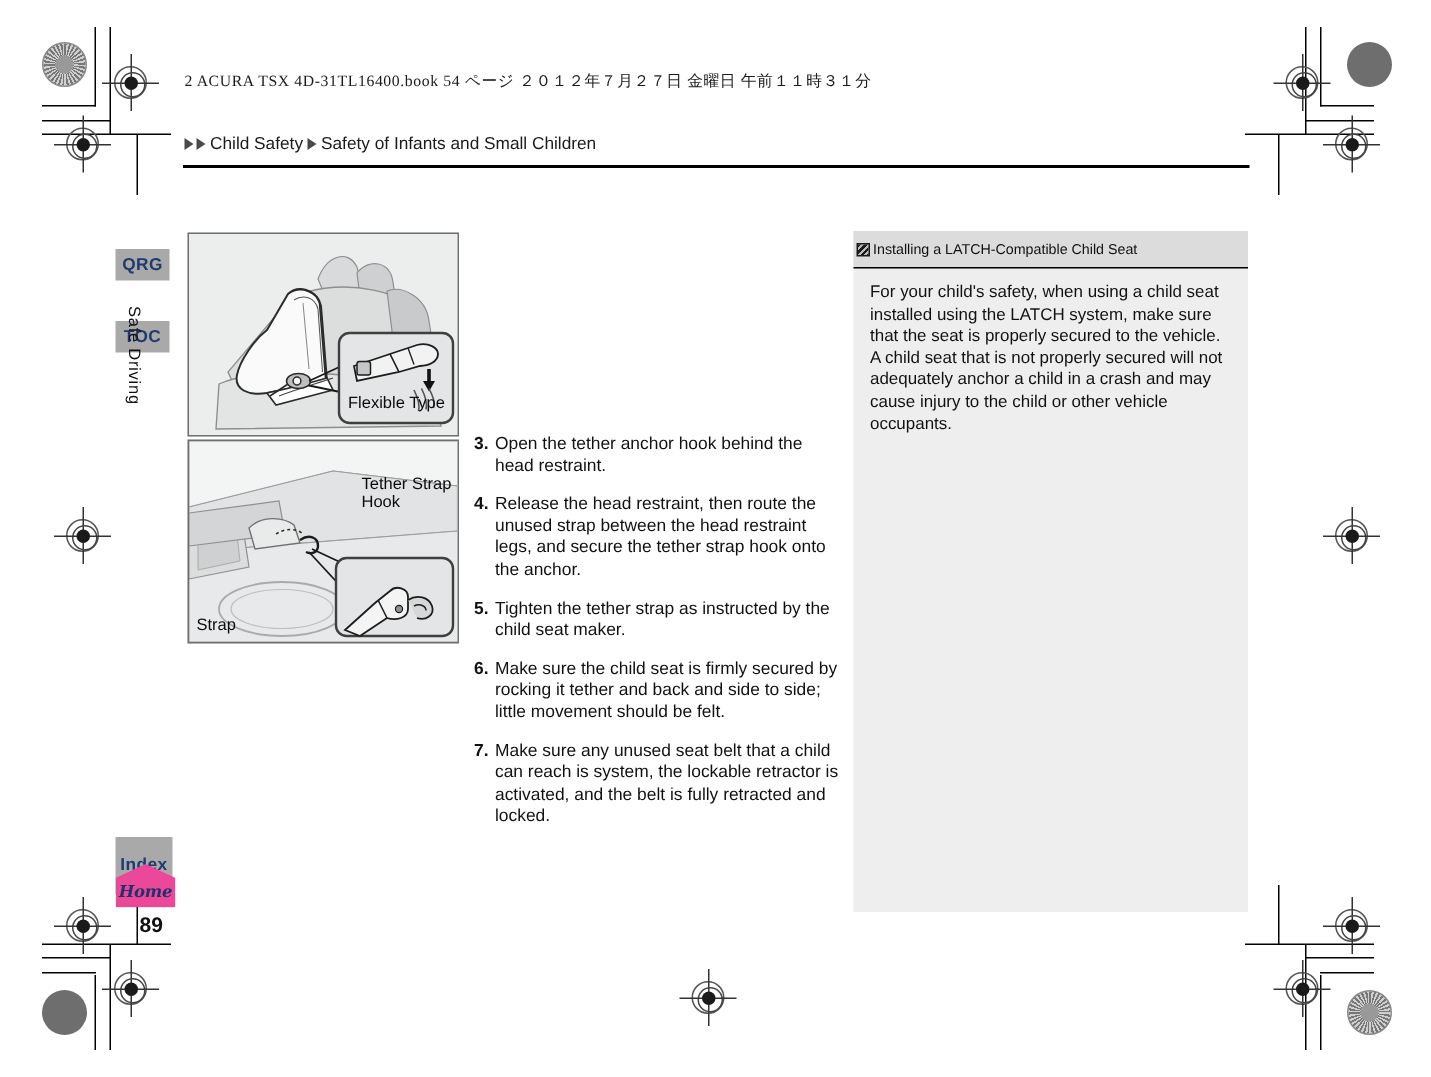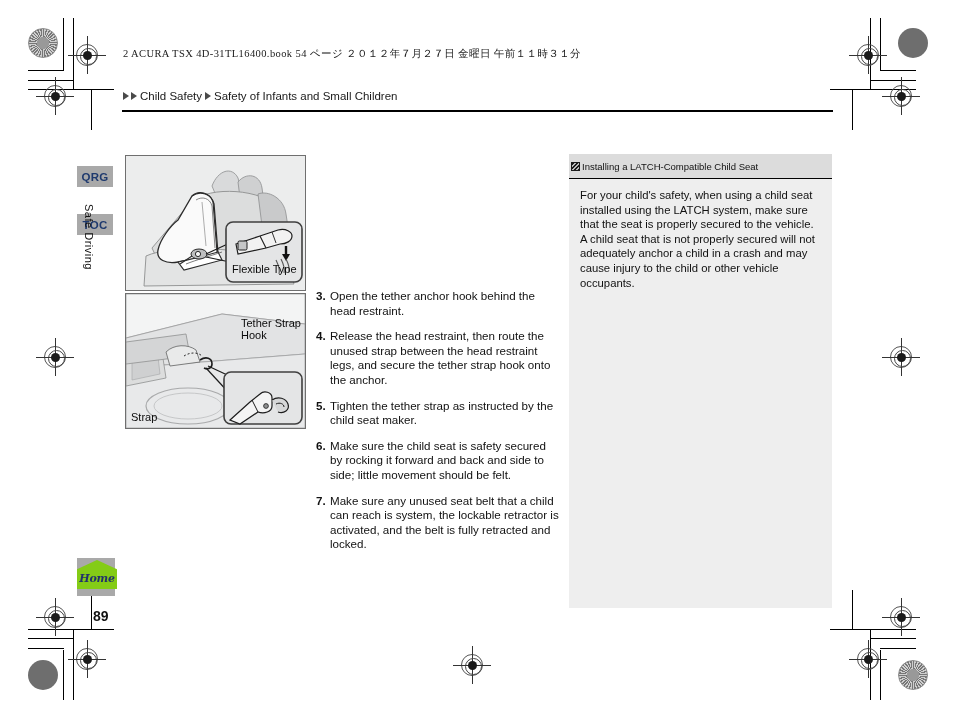--- a/index.html
+++ b/index.html
@@ -106,23 +106,23 @@
     left: 83px; top: 204px;
     font-size: 11px;
     color: #111;
     writing-mode: vertical-rl;
     letter-spacing: 0.5px;
     white-space: nowrap;
   }
 
   .home-btn {
     position: absolute;
-    left: 77px; top: 560px;
+    left: 77px; top: 576px;
     width: 40px; height: 29px;
-    background: #84cc16;
+    background: #ec4899;
     clip-path: polygon(50% 0%, 100% 32%, 100% 100%, 0% 100%, 0% 32%);
     display: flex; align-items: flex-end; justify-content: center;
   }
   .home-btn span {
     font-family: "DejaVu Serif", serif;
     font-style: italic;
     font-weight: bold;
     font-size: 11px;
     color: #22316b;
     padding-bottom: 4px;
@@ -408,21 +408,21 @@
   <div class="step">
     <span class="step-num">4.</span>
     <span class="step-text">Release the head restraint, then route the unused strap between the head restraint legs, and secure the tether strap hook onto the anchor.</span>
   </div>
   <div class="step">
     <span class="step-num">5.</span>
     <span class="step-text">Tighten the tether strap as instructed by the child seat maker.</span>
   </div>
   <div class="step">
     <span class="step-num">6.</span>
-    <span class="step-text">Make sure the child seat is safety secured by rocking it forward and back and side to side; little movement should be felt.</span>
+    <span class="step-text">Make sure the child seat is firmly secured by rocking it tether and back and side to side; little movement should be felt.</span>
   </div>
   <div class="step">
     <span class="step-num">7.</span>
     <span class="step-text">Make sure any unused seat belt that a child can reach is system, the lockable retractor is activated, and the belt is fully retracted and locked.</span>
   </div>
 </div>
 
 <div class="info-panel">
   <div class="info-head">
     <span class="info-icon"></span>

